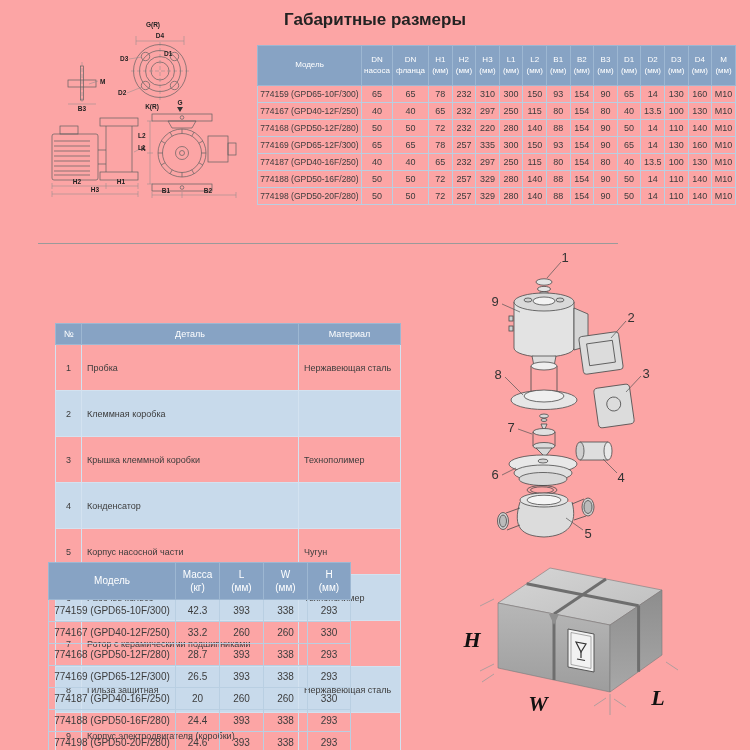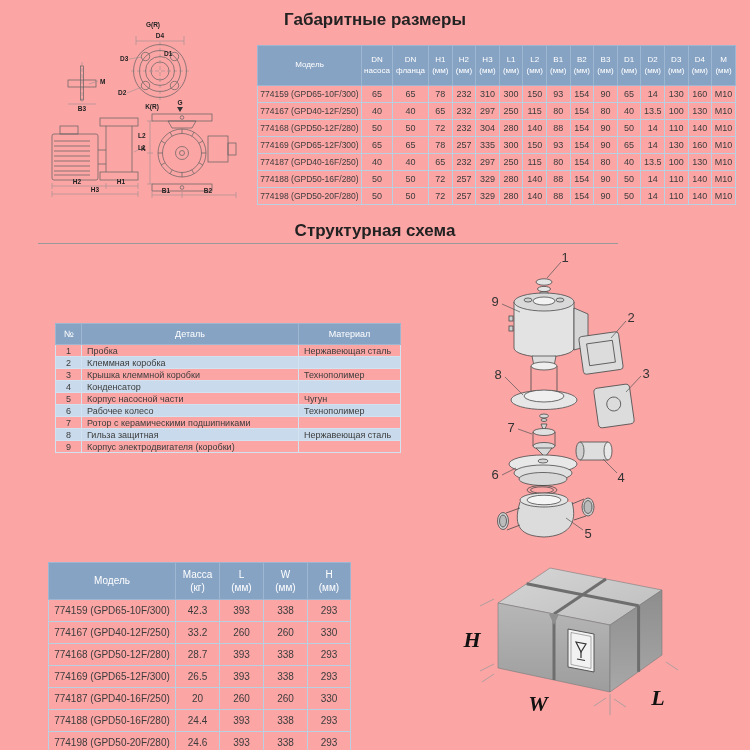--- a/index.html
+++ b/index.html
@@ -18,21 +18,21 @@
   td{text-align:center;color:#3c3c3c;white-space:nowrap;overflow:hidden;
      vertical-align:middle;}
   
   #dim-table{left:257px;top:45px;width:478px;font-size:9px;}
   #dim-table th{font-size:8px;height:39px;line-height:1.3;border:1px solid #9db7d2;padding:0 1px;}
   #dim-table td{height:16px;border:1px solid #b9cfe2;padding:0 1px;}
   #dim-table td:first-child{font-size:8.5px;}
   
   #parts-table{left:55px;top:323px;width:345px;font-size:9px;}
   #parts-table th{font-size:9px;height:18px;border:1px solid #9db7d2;}
-  #parts-table td{height:11px;border:1px solid #d3e2f0;text-align:left;padding:0 5px;font-size:9px;}
+  #parts-table td{height:11px;border:1px solid #d3e2f0;text-align:left;padding:17px 5px;font-size:9px;}
   #parts-table td:first-child{text-align:center;padding:0 2px;}
   #parts-table tbody tr:nth-child(even) td{background:#c8daeb;}
   
   #pack-table{left:48px;top:562px;width:302px;font-size:10px;}
   #pack-table th{font-size:10px;height:34px;line-height:1.35;border:1px solid #9db7d2;}
   #pack-table td{height:19px;border:1px solid #b9cfe2;}
   svg{position:absolute;}
   #svg-drawing{left:40px;top:14px;}
   #svg-exploded{left:428px;top:246px;}
   #svg-box{left:450px;top:563px;}
@@ -252,21 +252,21 @@
           <td>100</td>
           <td>130</td>
           <td>M10</td>
         </tr>
         <tr>
           <td>774168 (GPD50-12F/280)</td>
           <td>50</td>
           <td>50</td>
           <td>72</td>
           <td>232</td>
-          <td>304</td>
+          <td>220</td>
           <td>280</td>
           <td>140</td>
           <td>88</td>
           <td>154</td>
           <td>90</td>
           <td>50</td>
           <td>14</td>
           <td>110</td>
           <td>140</td>
           <td>M10</td>
@@ -339,21 +339,20 @@
           <td>90</td>
           <td>50</td>
           <td>14</td>
           <td>110</td>
           <td>140</td>
           <td>M10</td>
         </tr>
       </tbody>
   </table>
 
-  <div class="sec-title" id="title-struct">Структурная схема</div>
   <div class="sep"></div>
 
   <table id="parts-table">
     <colgroup>
         <col style="width:26px">
         <col style="width:217px">
         <col style="width:102px">
       </colgroup>
     <thead>
         <tr>

